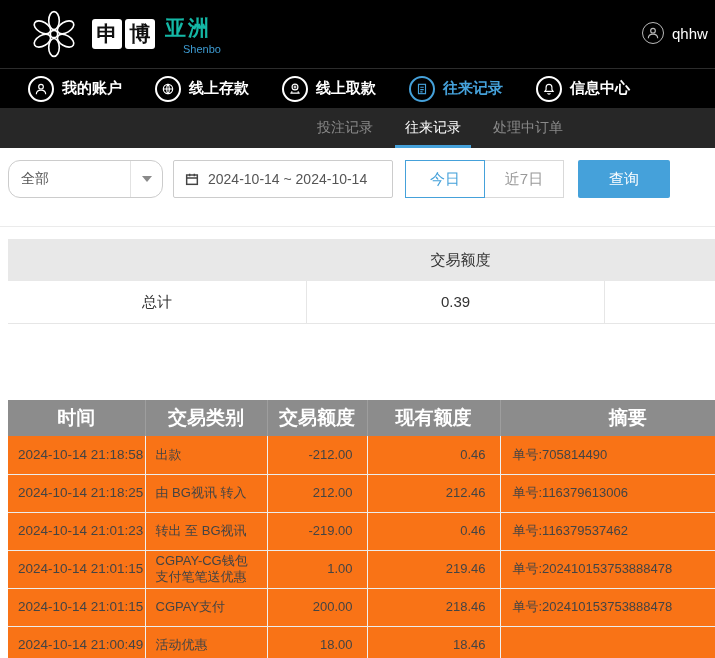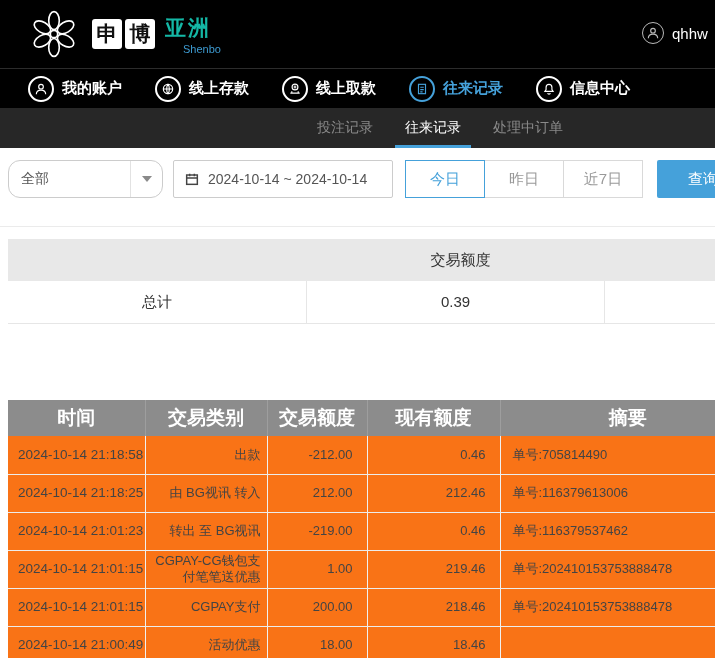--- a/index.html
+++ b/index.html
@@ -99,21 +99,21 @@
     height: 36px; text-align: center; border-right: 1px solid #9e9e9e;
   }
   .records th:last-child { border-right: none; }
   .records td {
     height: 38px; font-size: 13px; color: #444;
     border-bottom: 1px solid #ececec; border-right: 1px solid #f0f0f0; background: #f97316;
     line-height: 16px;
   }
   .records td:last-child { border-right: none; }
   .records td.t-time { padding-left: 10px; text-align: left; font-size: 13.5px; }
-  .records td.t-type { padding-left: 0; padding-right: 6px; text-align: right; word-break: break-all; }
+  .records td.t-type { padding-left: 10px; padding-right: 6px; text-align: left; word-break: break-all; }
   .records td.t-amt, .records td.t-bal { padding-right: 14px; text-align: right; }
   .records td.t-sum { padding-left: 12px; text-align: left; }
 
   svg { display: block; }
 </style>
 </head>
 <body>
 
 <div class="page">
 
@@ -216,21 +216,20 @@
     <div class="datebox">
       <span>
         <svg width="16" height="16" viewBox="0 0 24 24" fill="none" stroke="#444" stroke-width="2.2">
           <rect x="4" y="6" width="16" height="14"></rect>
             <path d="M4 10.5h16M8.5 4v4M15.5 4v4"></path>
         </svg>
       </span>
       <span class="date-text">2024-10-14 ~ 2024-10-14</span>
     </div>
     <button class="qbtn active">今日</button>
-    <button class="qbtn">昨日</button>
     <button class="qbtn">近7日</button>
     <button class="search-btn">查询</button>
   </div>
 
   <div class="section-divider"></div>
 
   <div class="summary-table">
     <div class="summary-head">交易额度</div>
     <div class="summary-row">
       <div class="s-cell c1">总计</div>

